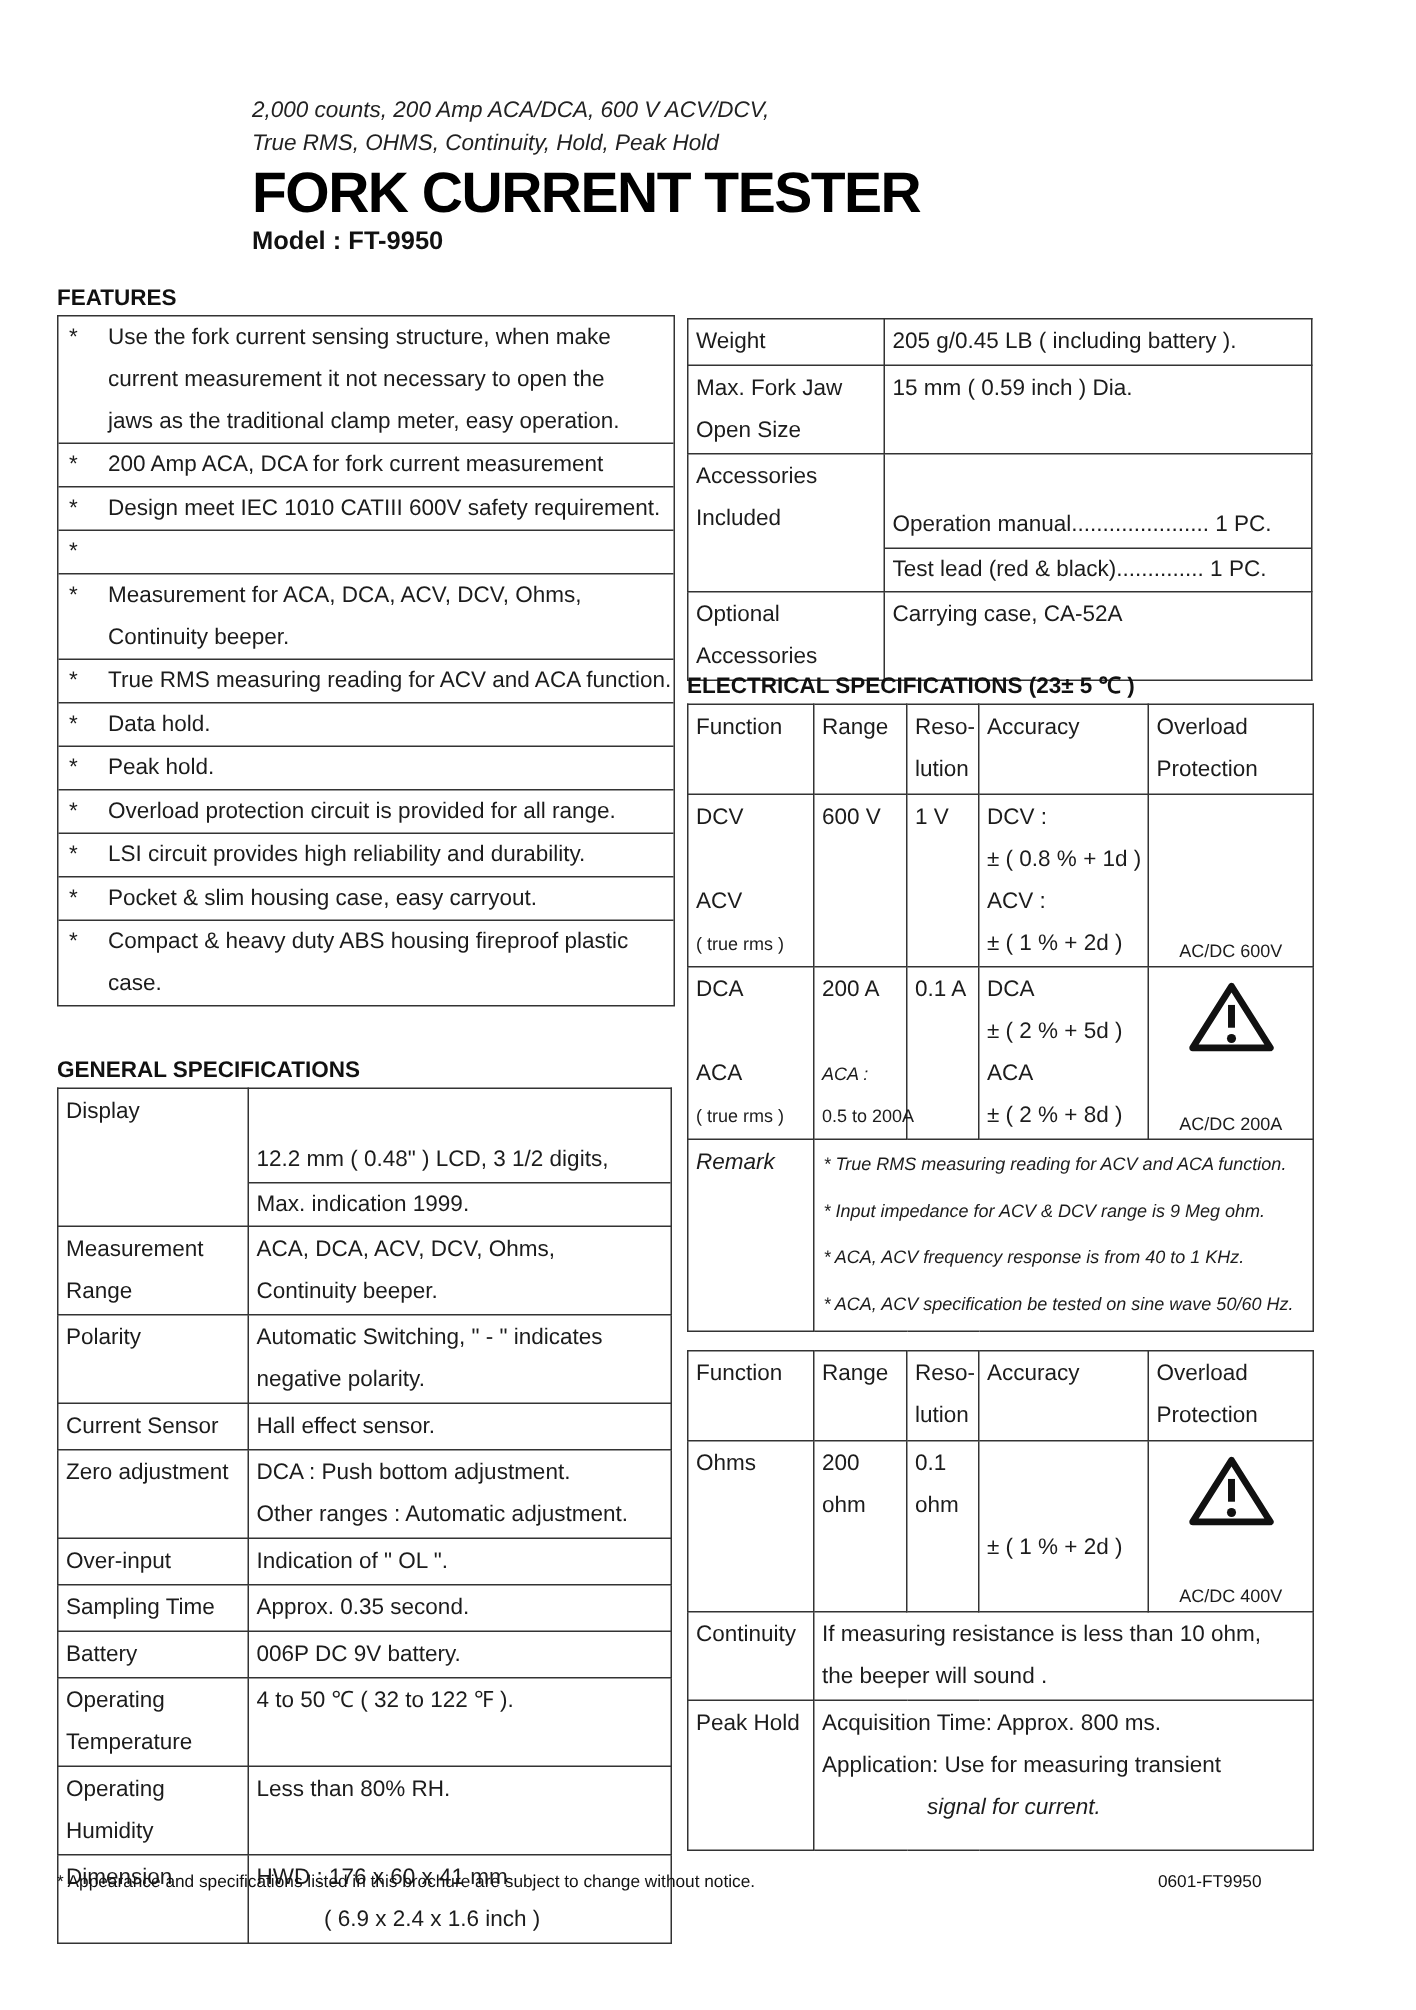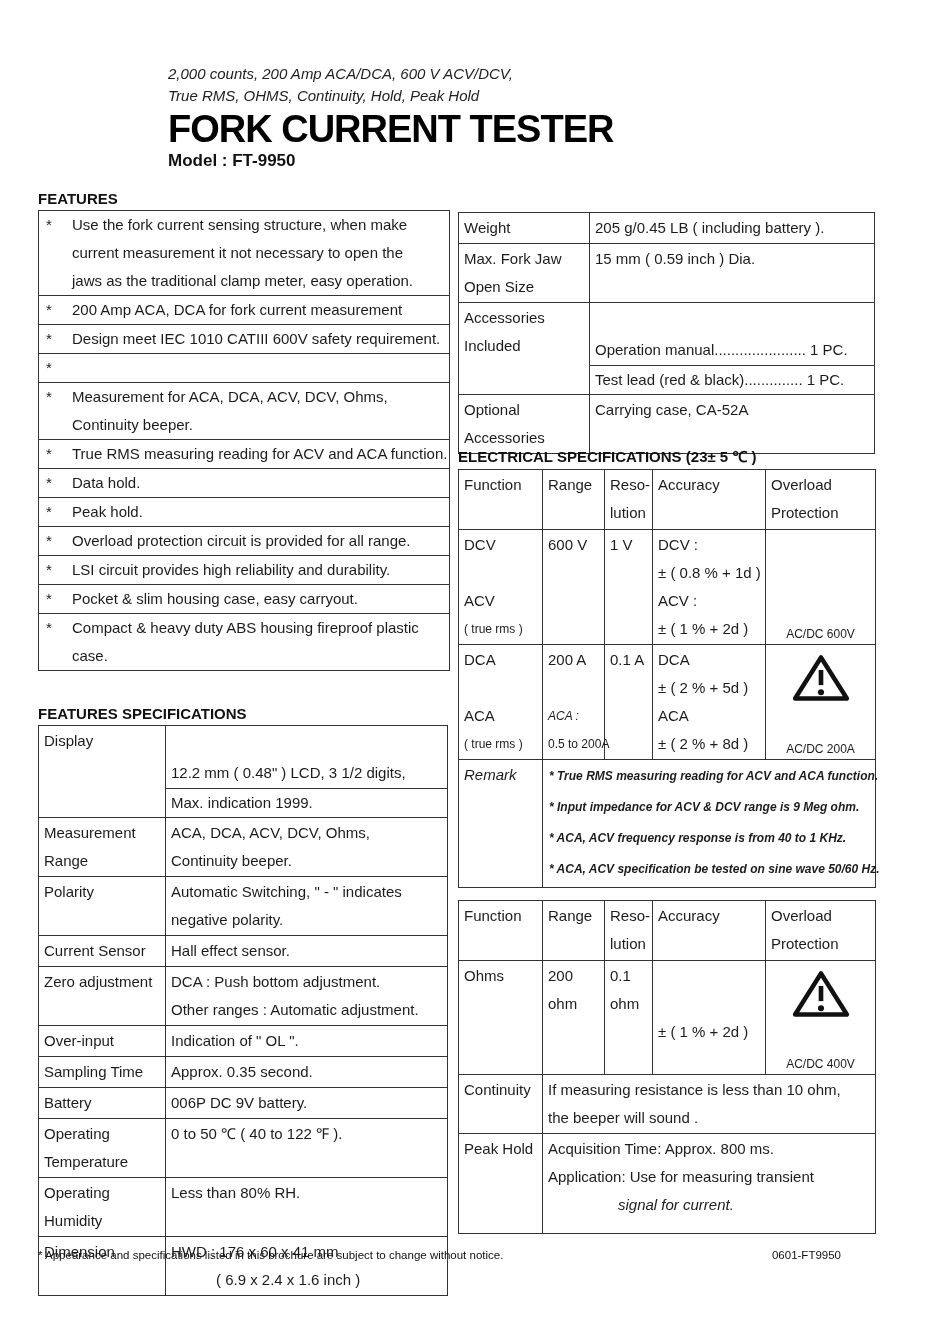--- a/index.html
+++ b/index.html
@@ -27,21 +27,21 @@
   
   .ftable { width:410px; border:1px solid #333; }
   .frow { display:flex; border-top:1px solid #333; }
   .frow:first-child { border-top:none; }
   .star { width:21px; padding-left:7px; line-height:28px; font-size:15px; flex:none; }
   .ftext { flex:1; min-width:0; }
   
   .ovl { position:relative; }
   .acdc { position:absolute; bottom:3px; left:0; right:0; text-align:center; font-size:12px; white-space:nowrap; }
   .tri { display:block; margin:7px auto 0 auto; }
-  .rln { line-height:31px; height:31px; padding:0 6px; white-space:nowrap; font-size:12px; font-style:italic;font-weight:bold; }
+  .rln { line-height:31px; height:31px; padding:0 6px; white-space:nowrap; font-size:12px; font-style:italic; }
   .ind45 { padding-left:50px; }
   .ind70 { padding-left:75px;font-style:italic; }
   .foot { display:flex; justify-content:space-between; font-size:11.5px; color:#111; }
 </style>
 </head>
 <body>
 
 <div class="page">
 
   <div class="abs" style="left:168px; top:63px;">
@@ -343,21 +343,21 @@
       <td colspan="4">
         <div class="ln">Acquisition Time: Approx. 800 ms.</div>
         <div class="ln">Application: Use for measuring transient</div>
         <div class="ln ind70">signal for current.</div>
       </td>
     </tr>
   </tbody>
     </table>
 
   <div class="abs" style="left:38px; top:705px; width:410px;">
-    <div class="sechead">FEATURES SPECIFICATIONS</div>
+    <div class="sechead">GENERAL SPECIFICATIONS</div>
     <table style="width:410px;">
       <colgroup>
           <col style="width:127px">
           <col>
         </colgroup>
       <tbody>
           <tr>
         <td>
               <div class="ln">Display</div>
             </td>
@@ -425,21 +425,21 @@
         <td>
               <div class="ln">006P DC 9V battery.</div>
             </td>
       </tr>
       <tr>
         <td>
           <div class="ln">Operating</div>
           <div class="ln">Temperature</div>
         </td>
         <td>
-              <div class="ln">0 to 50 ℃ ( 40 to 122 ℉ ).</div>
+              <div class="ln">4 to 50 ℃ ( 32 to 122 ℉ ).</div>
             </td>
       </tr>
       <tr>
         <td>
           <div class="ln">Operating</div>
           <div class="ln">Humidity</div>
         </td>
         <td>
               <div class="ln">Less than 80% RH.</div>
             </td>

